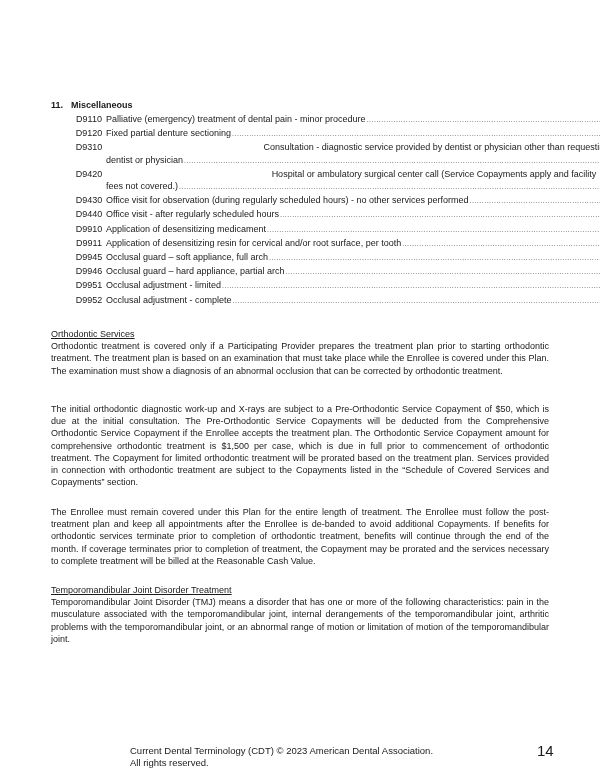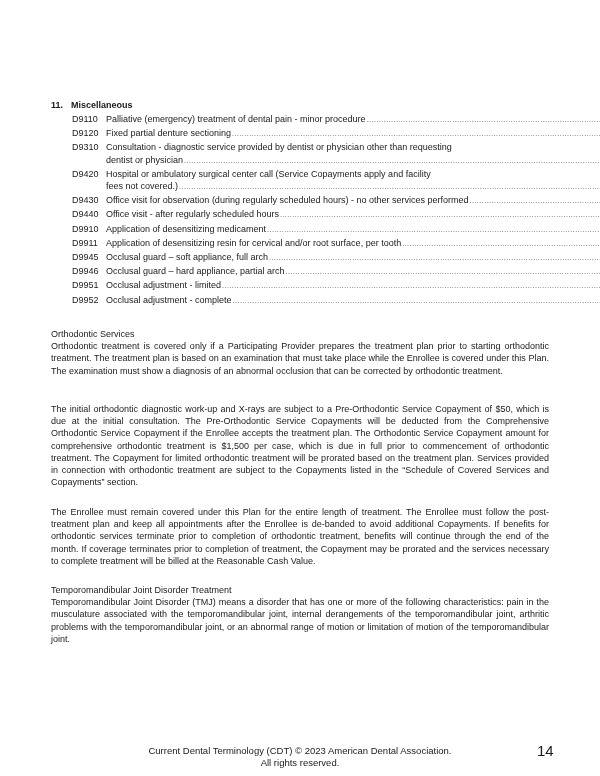--- a/index.html
+++ b/index.html
@@ -8,46 +8,46 @@
     font-family: "Liberation Sans", sans-serif; color: #1a1a1a;
     font-size: 9px; line-height: 12.2px;
   }
   .page { position: absolute; left: 0; top: 0; width: 600px; height: 588px; margin-top: 29px; }
 
   .section-head {
     position: absolute; left: 51px; top: 70px; font-weight: bold; font-size: 9px;
   }
   .section-head .num { display: inline-block; width: 20px; }
 
-  .codes { position: absolute; left: 72px; top: 84px; width: 475px; }
+  .codes { position: absolute; left: 72px; top: 84px; width: 475px; text-align: center; }
   .code-row { display: flex; align-items: flex-start; margin-bottom: 1px; }
   .code-row .code { width: 34px; flex: 0 0 34px; }
   .code-row .desc-wrap { flex: 1; }
   .leader-line { display: flex; align-items: baseline; }
   .leader-line .txt { white-space: nowrap; }
   .leader-line .dots {
     flex: 1; overflow: hidden; white-space: nowrap; margin: 0 1px;
     letter-spacing: 0.5px; color: #444; font-size: 7px;
   }
   .leader-line .dots::after {
     content: "..............................................................................................................................................................................................................................................";
   }
 
   .para-block { position: absolute; left: 51px; width: 498px; text-align: justify; }
-  .para-block .heading { display: block; }
+  .para-block .heading { text-decoration: underline; display: block; }
   .para-block p { margin: 0; }
 
   #ortho { top: 299px; }
   #ortho2 { top: 374px; }
   #ortho3 { top: 477px; }
   #tmj { top: 555px; }
 
   .footer {
     position: absolute; top: 716px; left: 130px; width: 340px;
-    text-align: center; font-size: 9.5px; line-height: 12px;
+    text-align: left; font-size: 9.5px; line-height: 12px;
   }
   .page-num {
     position: absolute; top: 716px; left: 537px; font-size: 15px;
   }
 </style>
 </head>
 <body>
 
 <div class="page">
 

